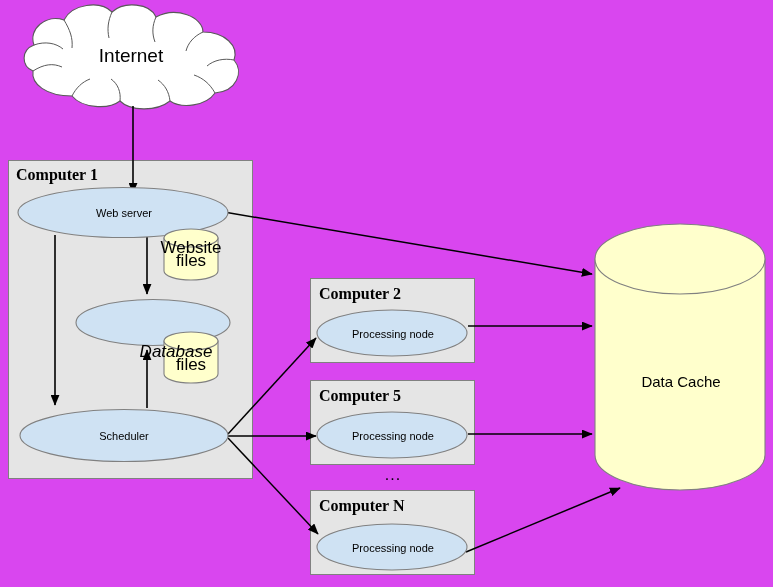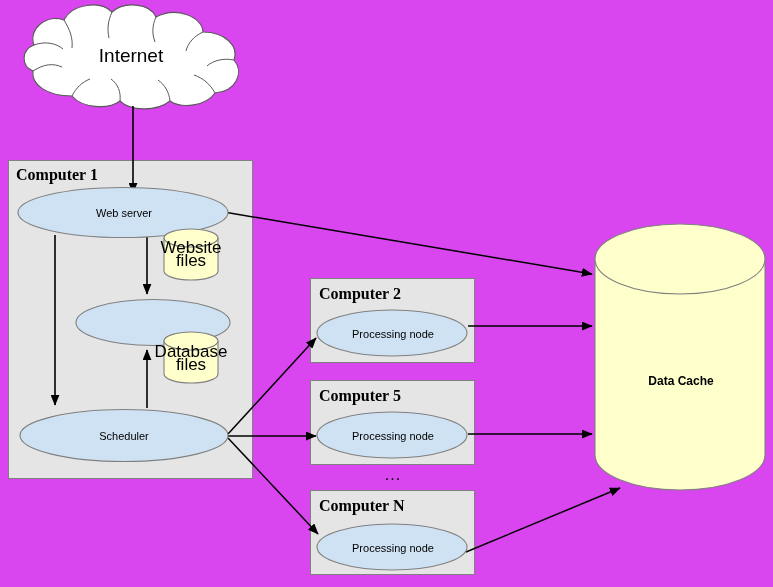--- a/index.html
+++ b/index.html
@@ -46,22 +46,21 @@
     font-family: Liberation Serif, serif;
   }
   .cloud-label {
     font-size: 19px;
   }
   .store-label {
     font-size: 17px;
     line-height: 13px;
   }
   .cache-label {
-    font-size: 12px;
-    font-weight: bold;
+    font-size: 15px;
   }
   .ellipsis-label {
     font-size: 16px;
     letter-spacing: 1px;
   }
 </style>
 </head>
 <body>
 
 <div id="diagram-root">
@@ -178,20 +177,20 @@
 
   <div class="lbl node-label lbl-center" style="left:393px; top:334px;">Processing node</div>
 
   <div class="lbl node-label lbl-center" style="left:393px; top:436px;">Processing node</div>
 
   <div class="lbl node-label lbl-center" style="left:393px; top:548px;">Processing node</div>
 
   <div class="lbl store-label lbl-center" style="left:191px; top:247px;">Website</div>
   <div class="lbl store-label lbl-center" style="left:191px; top:260px;">files</div>
 
-  <div class="lbl store-label lbl-center" style="left:191px; top:351px;">Database</div>
+  <div class="lbl store-label lbl-center" style="left:176px; top:351px;font-style:italic;">Database</div>
   <div class="lbl store-label lbl-center" style="left:191px; top:364px;">files</div>
 
   <div class="lbl cache-label lbl-center" style="left:681px; top:381px;">Data Cache</div>
 
   <div class="lbl ellipsis-label lbl-center" style="left:393px; top:475px;">...</div>
 
 </div>
 
 </body></html>

